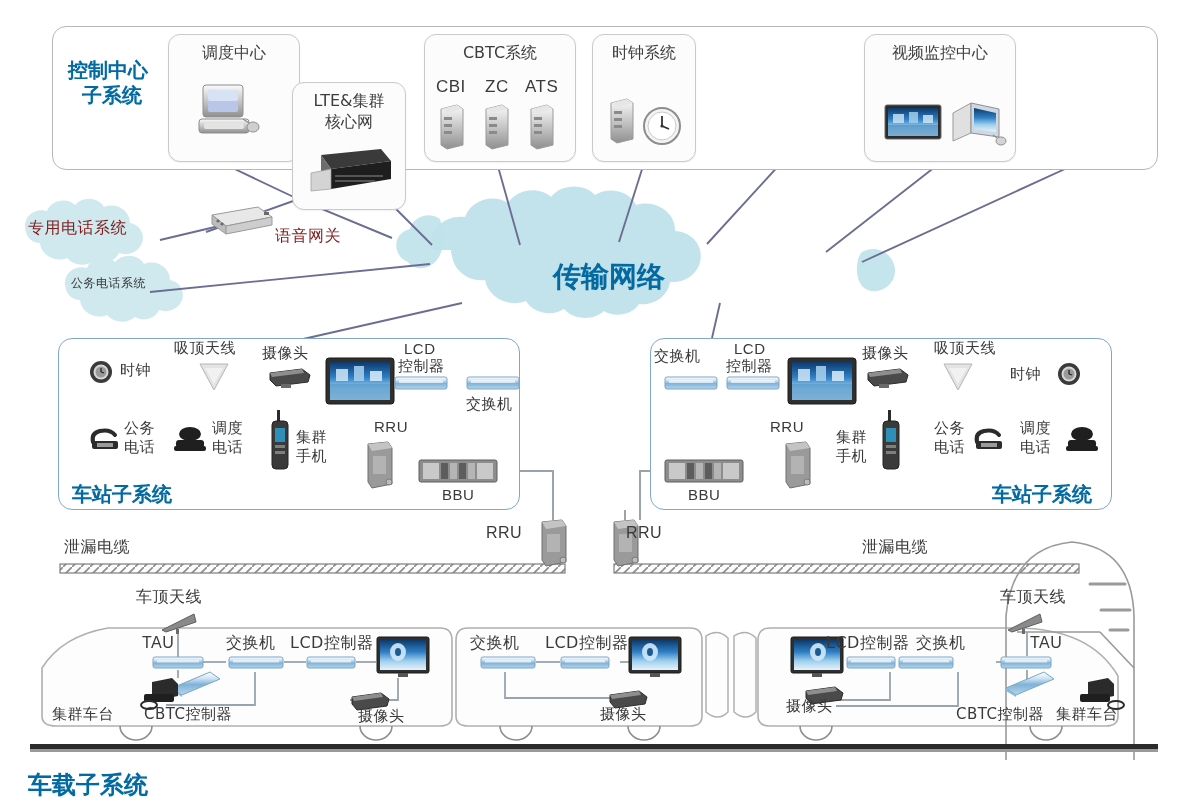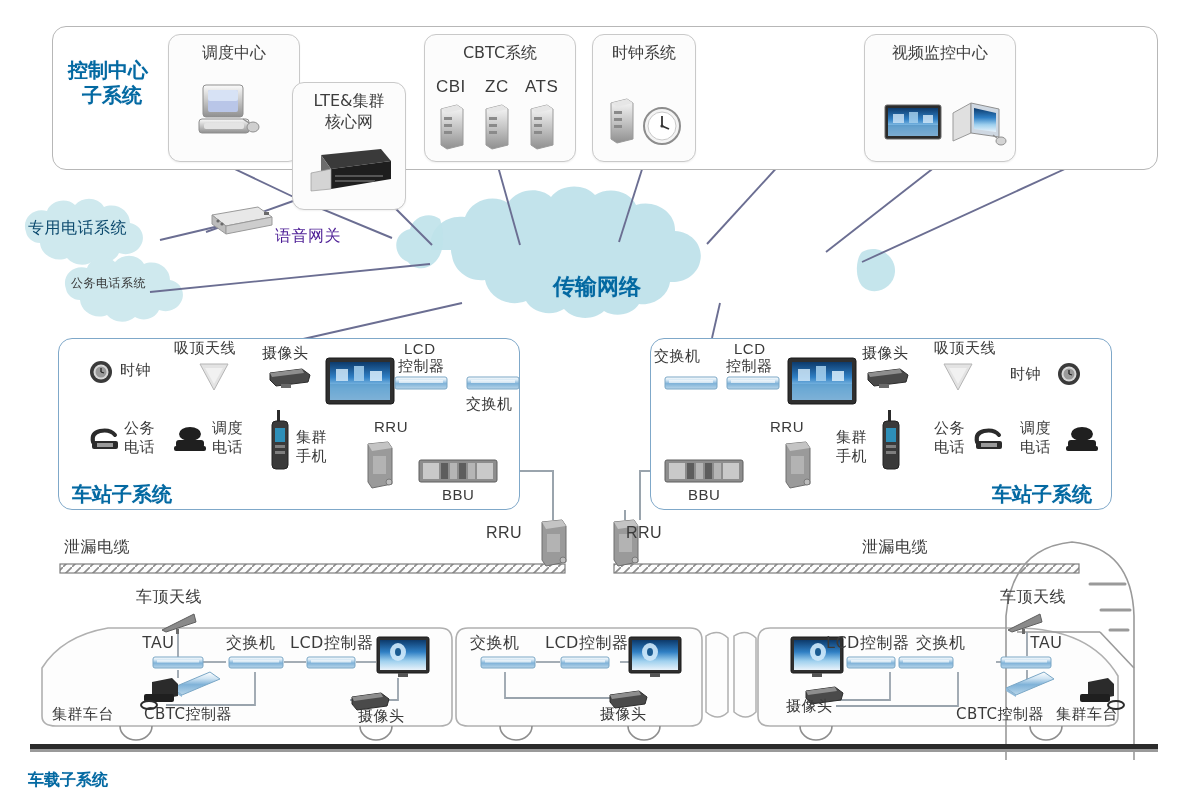--- a/index.html
+++ b/index.html
@@ -366,34 +366,34 @@
     <svg class="icon" style="left:84px;top:62px;" width="60" height="52" viewBox="0 0 60 52">
       <path d="M4 16 L22 6 L22 36 L4 44 Z" fill="#e0e0e0" stroke="#9a9a9a"></path>
       <path d="M22 6 L50 12 L50 40 L22 36 Z" fill="#cfd8e2" stroke="#8f8f8f"></path>
       <path d="M25 11 L47 16 L47 35 L25 32 Z" fill="url(#gScreen)"></path>
       <ellipse cx="52" cy="44" rx="5" ry="4" fill="#d4d4d4" stroke="#8f8f8f"></ellipse>
       <path d="M48 41 L44 38" stroke="#8f8f8f" stroke-width="1.2" fill="none"></path>
     </svg>
   </div>
 
 
-  <div class="lbl cn" style="left:28px;top:219px;font-size:16px;color:#0c4a6e;">专用电话系统</div>
+  <div class="lbl cn" style="left:28px;top:219px;font-size:16px;color:#7f1d1d;">专用电话系统</div>
   <div class="lbl cn" style="left:71px;top:277px;font-size:12px;color:#333;">公务电话系统</div>
-  <div class="lbl cn" style="left:275px;top:227px;font-size:16px;color:#4c1d95;">语音网关</div>
+  <div class="lbl cn" style="left:275px;top:227px;font-size:16px;color:#7f1d1d;">语音网关</div>
 
   <svg class="icon" style="left:198px;top:203px;" width="80" height="40" viewBox="0 0 80 40">
     <path d="M14 12 L60 4 L74 14 L28 23 Z" fill="#e8e8e8" stroke="#9a9a9a"></path>
     <path d="M14 12 L28 23 L28 31 L14 21 Z" fill="#bdbdbd" stroke="#9a9a9a"></path>
     <path d="M28 23 L74 14 L74 22 L28 31 Z" fill="#cdcdcd" stroke="#9a9a9a"></path>
     <circle cx="20" cy="18" r="1.6" fill="#6a6a6a"></circle>
     <circle cx="24" cy="21" r="1.6" fill="#6a6a6a"></circle>
     <rect x="66" y="9" width="5" height="3" fill="#6a6a6a"></rect>
   </svg>
 
-  <div class="blue-title" style="left:553px;top:273px;font-size:22px;">传输网络</div>
+  <div class="blue-title" style="left:553px;top:259px;font-size:28px;">传输网络</div>
 
   <div class="rbox station" style="left:58px;top:338px;width:462px;height:172px;"></div>
   <div class="blue-title" style="left:72px;top:482px;font-size:20px;">车站子系统</div>
 
   <svg class="icon" style="left:88px;top:359px;" width="26" height="26" viewBox="0 0 26 26">
     <circle cx="13" cy="13" r="11" fill="#3a3a3a"></circle>
     <circle cx="13" cy="13" r="7.5" fill="#d8d8d8"></circle>
     <circle cx="13" cy="13" r="5.5" fill="#9a9a9a"></circle>
     <path d="M13 13 L13 9" stroke="#222" stroke-width="1.3"></path>
     <path d="M13 13 L16 14" stroke="#222" stroke-width="1.3"></path>
@@ -724,15 +724,15 @@
   </svg>
   <div class="lbl cn" style="left:956px;top:706px;font-size:15px;">CBTC控制器</div>
 
   <svg class="icon" style="left:1072px;top:676px;" width="54" height="36" viewBox="0 0 54 36">
     <path d="M16 6 L36 2 L42 8 L42 20 L22 24 L16 18 Z" fill="#2b2b2b"></path>
     <rect x="8" y="18" width="30" height="8" rx="2" fill="#1f1f1f"></rect>
     <ellipse cx="44" cy="29" rx="8" ry="4" fill="none" stroke="#2b2b2b" stroke-width="2"></ellipse>
   </svg>
   <div class="lbl cn" style="left:1056px;top:706px;font-size:15px;">集群车台</div>
 
-  <div class="blue-title" style="left:28px;top:770px;font-size:16px;">车载子系统</div>
+  <div class="blue-title" style="left:28px;top:770px;font-size:24px;">车载子系统</div>
 
 </div>
 
 </body></html>

